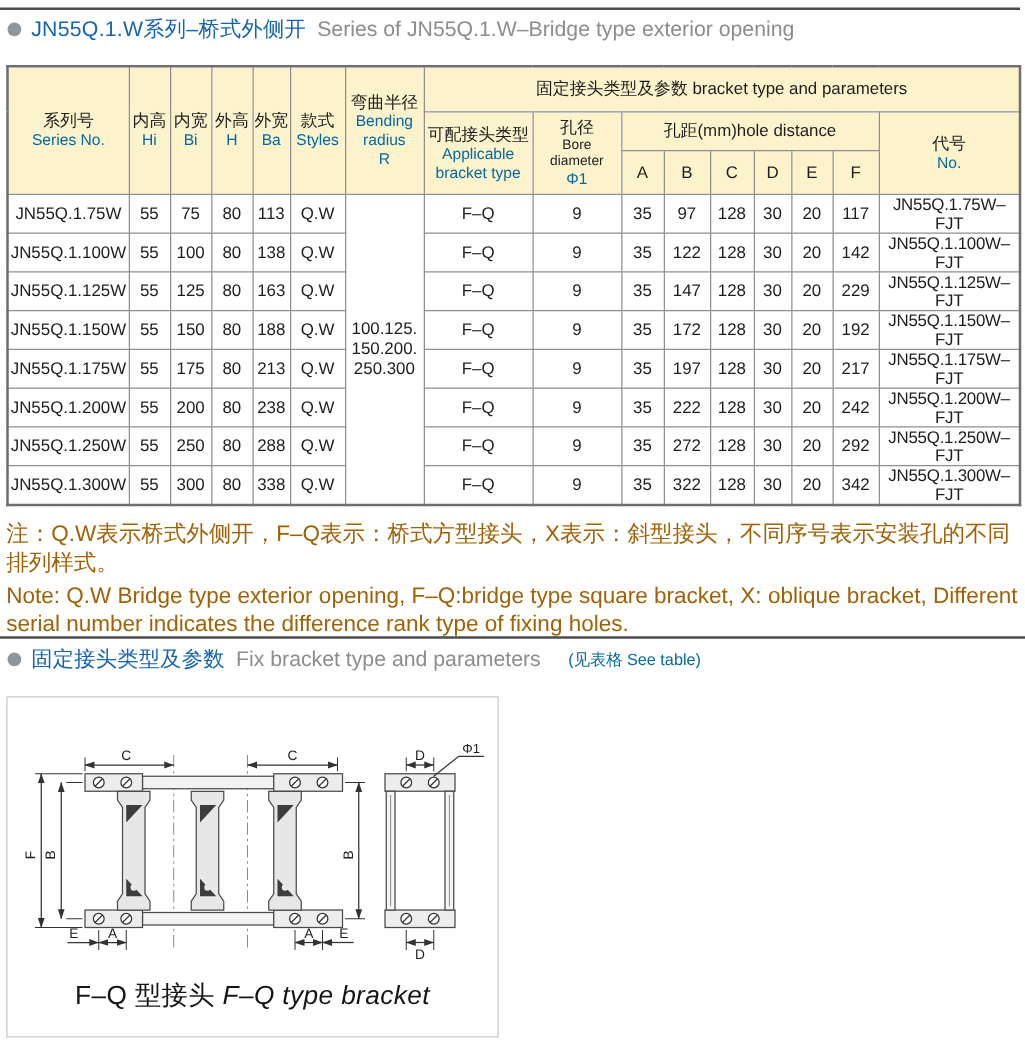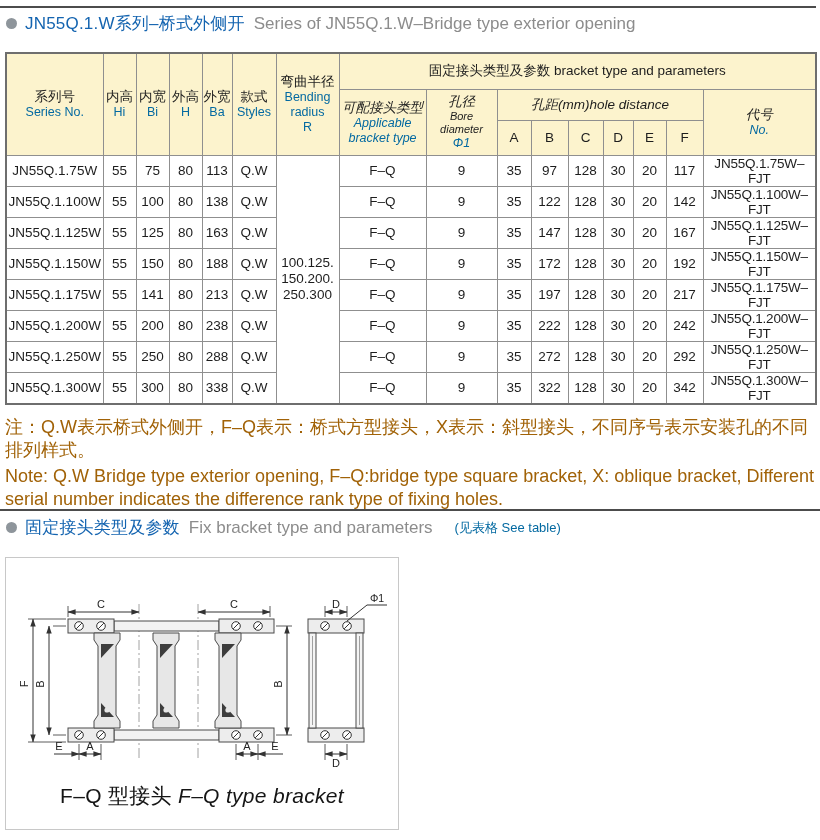--- a/index.html
+++ b/index.html
@@ -18,21 +18,21 @@
     position:absolute;left:5px;top:52px;width:810px;
     border-collapse:collapse;table-layout:fixed;
     border:2px solid #6e6e6e;
   }
   table.spec th, table.spec td{
     border:1px solid #8f8f8f;padding:0 1px;text-align:center;vertical-align:middle;
     font-size:13.5px;color:#1d1d1d;overflow:hidden;
   }
   table.spec thead th{background:#fcf3cd;font-weight:normal;}
   thead tr.h1{height:36px;}
-  thead tr.h2{height:31px;font-style:italic;}
+  thead tr.h2{height:31px;}
   thead tr.h3{height:35px;}
   tbody tr{height:31px;}
   .th-zh{font-size:13.5px;line-height:17px;}
   .th-en{font-size:12.5px;line-height:15px;color:#0369a1;}
   .th-sm{font-size:11px;line-height:13px;}
   td.cell-series{text-align:left;padding-left:11px;}
   td.cell-code{text-align:left;padding-left:5px;font-size:13px;letter-spacing:-0.2px;}
   td.cell-bending{white-space:pre-line;line-height:16px;}
 
   .notes{position:absolute;left:5px;top:416px;width:812px;font-size:18px;line-height:23px;color:#a16207;}
@@ -184,21 +184,21 @@
         <td>80</td>
         <td>163</td>
         <td>Q.W</td>
         <td>F–Q</td>
         <td>9</td>
         <td>35</td>
         <td>147</td>
         <td>128</td>
         <td>30</td>
         <td>20</td>
-        <td>167</td>
+        <td>229</td>
         <td class="cell-code">JN55Q.1.125W–FJT</td>
       </tr>
       <tr>
         <td class="cell-series">JN55Q.1.150W</td>
         <td>55</td>
         <td>150</td>
         <td>80</td>
         <td>188</td>
         <td>Q.W</td>
         <td>F–Q</td>
@@ -207,21 +207,21 @@
         <td>172</td>
         <td>128</td>
         <td>30</td>
         <td>20</td>
         <td>192</td>
         <td class="cell-code">JN55Q.1.150W–FJT</td>
       </tr>
       <tr>
         <td class="cell-series">JN55Q.1.175W</td>
         <td>55</td>
-        <td>141</td>
+        <td>175</td>
         <td>80</td>
         <td>213</td>
         <td>Q.W</td>
         <td>F–Q</td>
         <td>9</td>
         <td>35</td>
         <td>197</td>
         <td>128</td>
         <td>30</td>
         <td>20</td>

